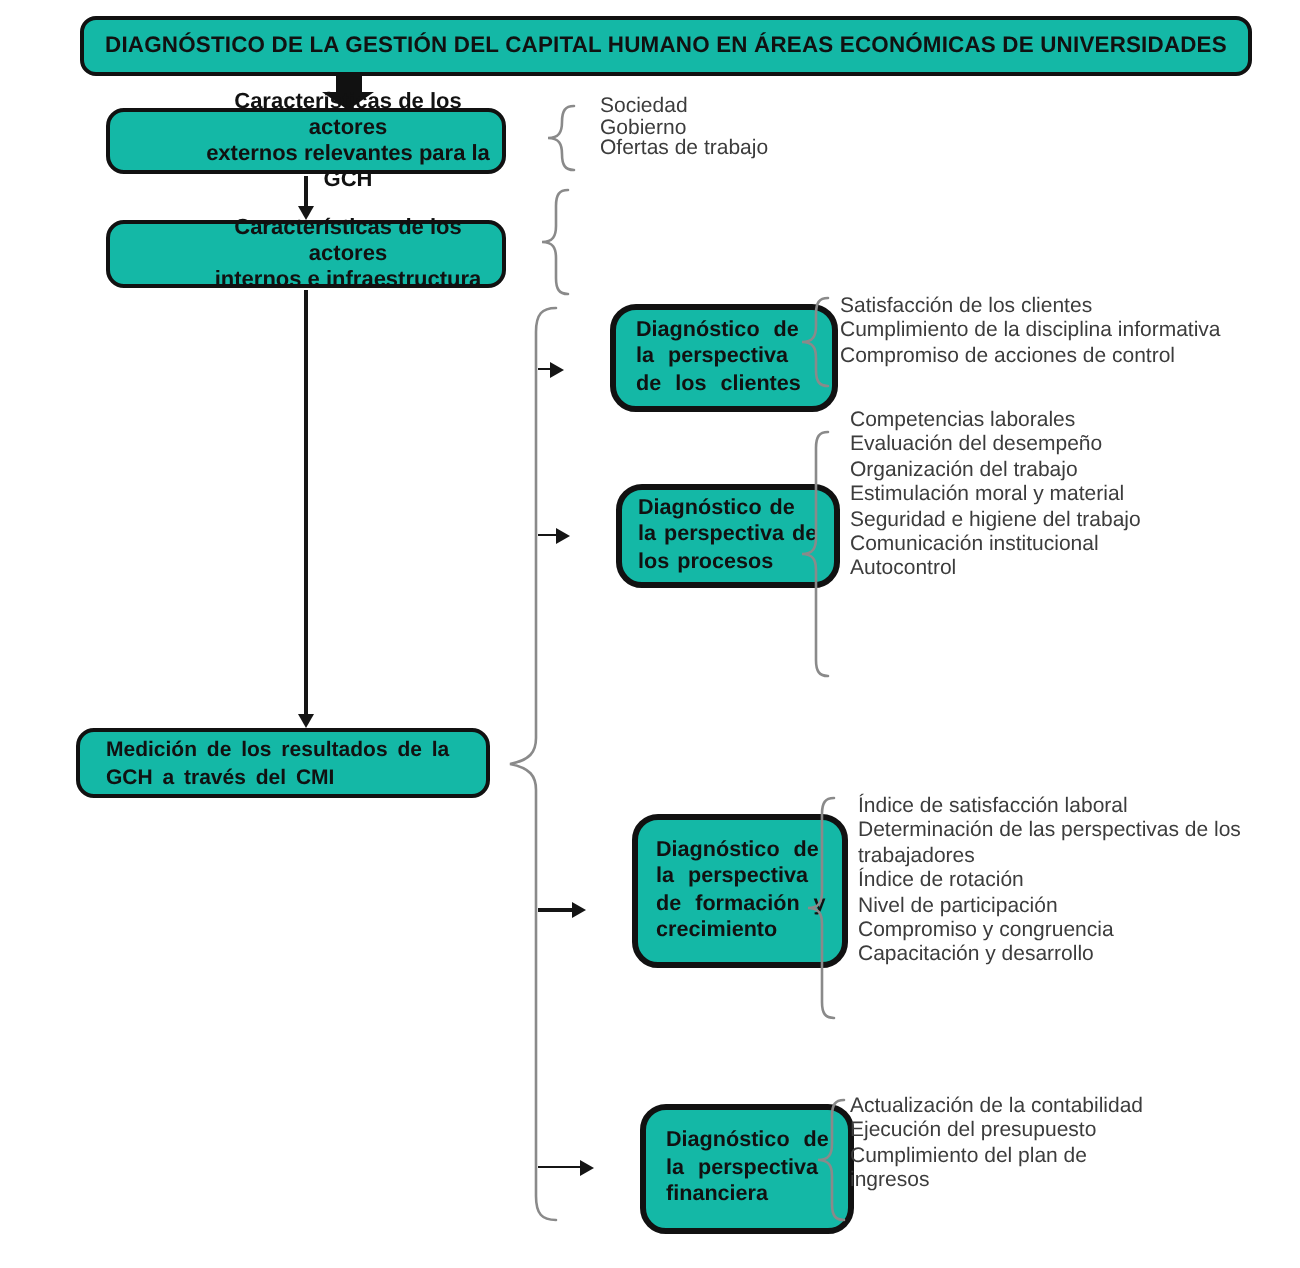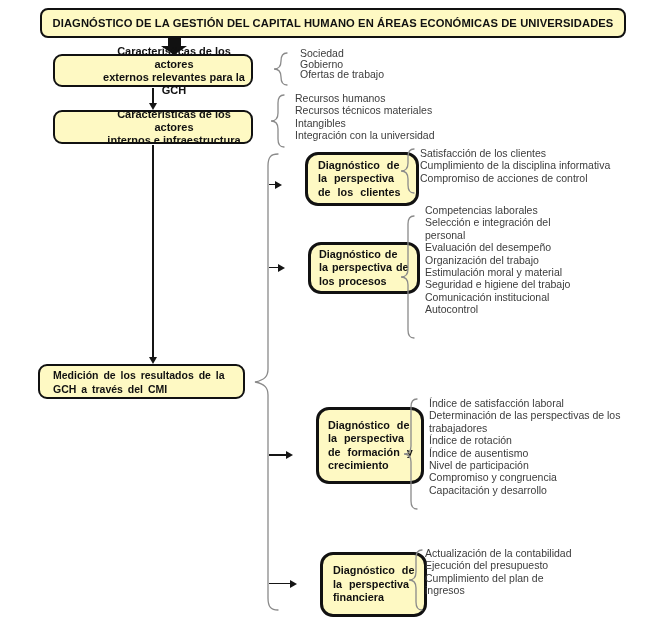--- a/index.html
+++ b/index.html
@@ -1,21 +1,21 @@
 <!DOCTYPE html>
 <html><head>
 <meta charset="utf-8">
 <style>
   html,body{margin:0;padding:0;background:#fff;}
   .canvas{
     position:relative;width:650px;height:634px;background:#ffffff;
     font-family:"Liberation Sans", sans-serif;color:#111;overflow:hidden;
   }
   .box{
-    position:absolute;background:#fef9c3;border:2.5px solid #111;border-radius:9px;
+    position:absolute;background:#14b8a6;border:2.5px solid #111;border-radius:9px;
     display:flex;align-items:center;box-sizing:border-box;
     font-weight:bold;color:#111;
   }
   .box-label{white-space:pre-line;}
   .center{justify-content:center;text-align:center;}
   .title-box{
     border-width:2px;border-radius:8px;font-size:11.2px;letter-spacing:0.1px;
   }
   .stage1{font-size:11px;line-height:13px;padding-left:42px;}
   .medicion{font-size:10.5px;line-height:14px;word-spacing:2px;padding:0 6px 0 9px;}
@@ -67,26 +67,20 @@
   <div class="vhead" style="left:148.5px;top:103px;"></div>
 
   <div class="box center stage1" style="left:53px;top:110px;width:200px;height:34px;">
     <span class="box-label">Características de los actores
 internos e infraestructura</span>
   </div>
 
   <svg class="brace" style="left:269px;top:94px;" width="16" height="54" viewBox="0 0 16 54">
     <path d="M15,1 C10.5,1 9,3.5 9,9 L9,19 C9,24 7.5,27 2,27 C7.5,27 9,30 9,35 L9,45 C9,50.5 10.5,53 15,53"></path>
   </svg>
-  <div class="list" style="left:295px;top:92px;">
-      <div class="li">Recursos humanos</div>
-      <div class="li">Recursos técnicos materiales</div>
-      <div class="li">Intangibles</div>
-      <div class="li">Integración con la universidad</div>
-    </div>
 
   <div class="vline" style="left:152px;top:145px;height:212px;"></div>
   <div class="vhead" style="left:148.5px;top:357px;"></div>
 
   <div class="box medicion" style="left:38px;top:364px;width:207px;height:35px;padding-left:13px;">
     <span class="box-label">Medición de los resultados de la
 GCH a través del CMI</span>
   </div>
 
   <svg class="brace" style="left:252px;top:153px;" width="28" height="458" viewBox="0 0 28 458">
@@ -118,22 +112,20 @@
     <span class="box-label">Diagnóstico de
 la perspectiva de
 los procesos</span>
   </div>
 
   <svg class="brace" style="left:399px;top:215px;" width="16" height="124" viewBox="0 0 16 124">
     <path d="M15,1 C10.5,1 9,3.5 9,9 L9,54 C9,59 7.5,62 2,62 C7.5,62 9,65 9,70 L9,115 C9,120.5 10.5,123 15,123"></path>
   </svg>
   <div class="list" style="left:425px;top:204px;width:180px;">
       <div class="li">Competencias laborales</div>
-      <div class="li">Selección e integración del
-personal</div>
       <div class="li">Evaluación del desempeño</div>
       <div class="li">Organización del trabajo</div>
       <div class="li">Estimulación moral y material</div>
       <div class="li">Seguridad e higiene del trabajo</div>
       <div class="li">Comunicación institucional</div>
       <div class="li">Autocontrol</div>
     </div>
 
   <div class="hline" style="left:269px;top:454px;width:17px;"></div>
   <div class="hhead" style="left:286px;top:451px;"></div>
@@ -146,21 +138,20 @@
   </div>
 
   <svg class="brace" style="left:402px;top:398px;" width="16" height="112" viewBox="0 0 16 112">
     <path d="M15,1 C10.5,1 9,3.5 9,9 L9,48 C9,53 7.5,56 2,56 C7.5,56 9,59 9,64 L9,103 C9,108.5 10.5,111 15,111"></path>
   </svg>
   <div class="list" style="left:429px;top:397px;width:222px;">
       <div class="li">Índice de satisfacción laboral</div>
       <div class="li">Determinación de las perspectivas de los
 trabajadores</div>
       <div class="li">Índice de rotación</div>
-      <div class="li">Índice de ausentismo</div>
       <div class="li">Nivel de participación</div>
       <div class="li">Compromiso y congruencia</div>
       <div class="li">Capacitación y desarrollo</div>
     </div>
 
   <div class="hline" style="left:269px;top:582.5px;width:21px;"></div>
   <div class="hhead" style="left:290px;top:579.5px;"></div>
 
   <div class="box diag ws4" style="left:297px;top:552px;width:107px;height:65px;">
     <span class="box-label">Diagnóstico de

